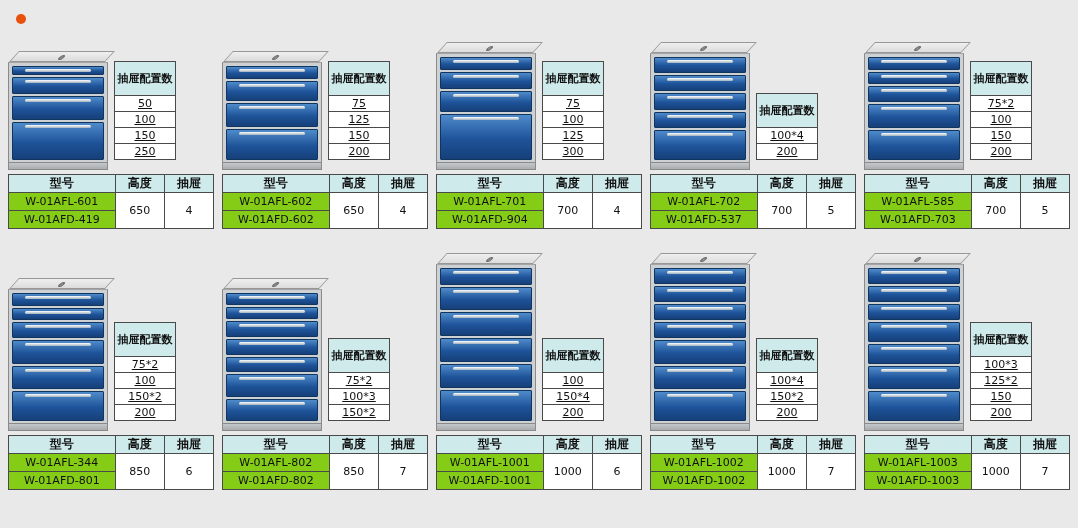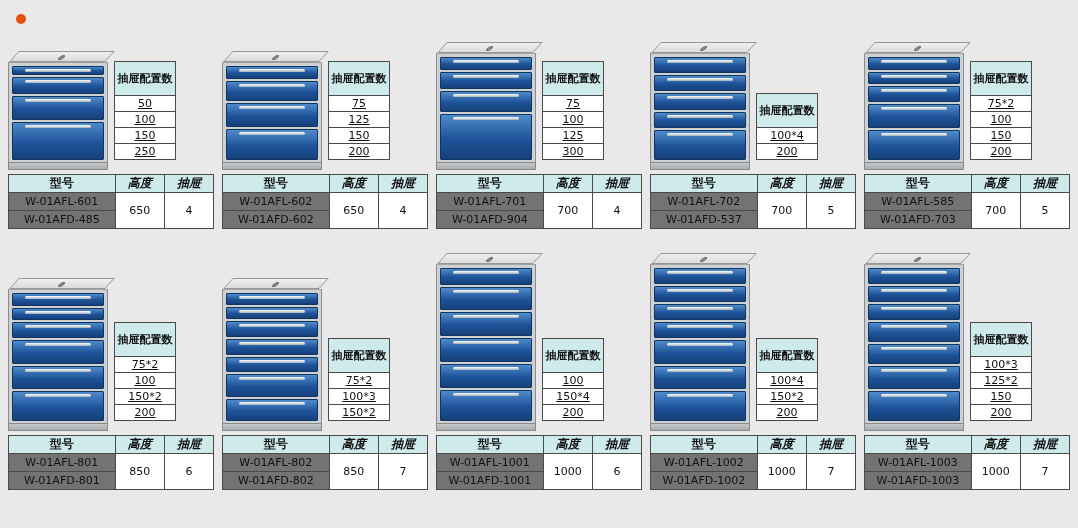--- a/index.html
+++ b/index.html
@@ -72,23 +72,23 @@
   .cfg { width:62px; margin-bottom:10px; flex:0 0 auto; }
   .cfg th {
     background:#cfeaeb; font-weight:bold; font-size:11px;
     padding:10px 2px; line-height:1.2;
   }
   .cfg td { font-size:11px; height:16px; padding:0 2px;text-decoration:underline; }
 
   .spec { width:100%; margin-top:4px; }
   .spec th { background:#cfeaeb; font-size:12px; font-weight:bold; height:18px; }
   .spec td { font-size:11px; height:18px; }
-  .spec td.model { background:#737373; }
+  .spec td.model { background:#84cc16; }
   .w-model { width:52%; }
-  .w-num { width:24%;font-style:italic; }
+  .w-num { width:24%; }
 </style>
 </head>
 <body>
 
 <div class="header">
   <span class="bullet"></span>
   <div>
   </div>
 </div>
 
@@ -143,21 +143,21 @@
             <th class="w-model">型号</th>
             <th class="w-num">高度</th>
             <th class="w-num">抽屉</th>
           </tr>
           <tr>
             <td class="model">W-01AFL-601</td>
             <td rowspan="2">650</td>
             <td rowspan="2">4</td>
           </tr>
           <tr>
-            <td class="model">W-01AFD-485</td>
+            <td class="model">W-01AFD-419</td>
           </tr>
         </tbody>
       </table>
     </div>
     <div class="card">
       <div class="visual">
         <div class="cabinet">
           <div class="cab-top">
             <span class="lock"></span>
           </div>
@@ -456,21 +456,21 @@
         </table>
       </div>
       <table class="spec">
         <tbody>
           <tr>
             <th class="w-model">型号</th>
             <th class="w-num">高度</th>
             <th class="w-num">抽屉</th>
           </tr>
           <tr>
-            <td class="model">W-01AFL-801</td>
+            <td class="model">W-01AFL-344</td>
             <td rowspan="2">850</td>
             <td rowspan="2">6</td>
           </tr>
           <tr>
             <td class="model">W-01AFD-801</td>
           </tr>
         </tbody>
       </table>
     </div>
     <div class="card">

